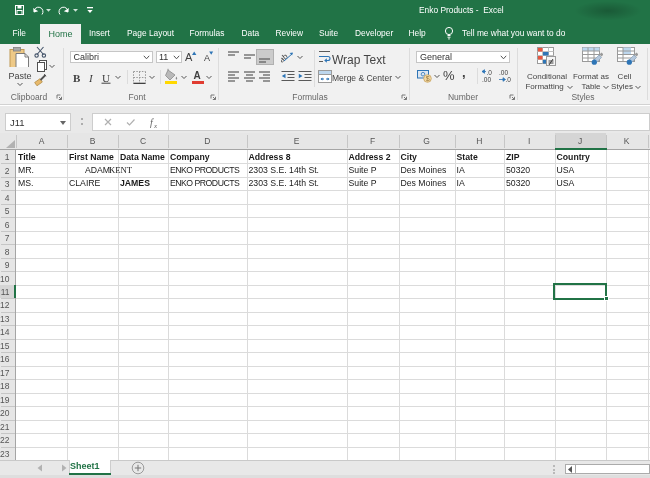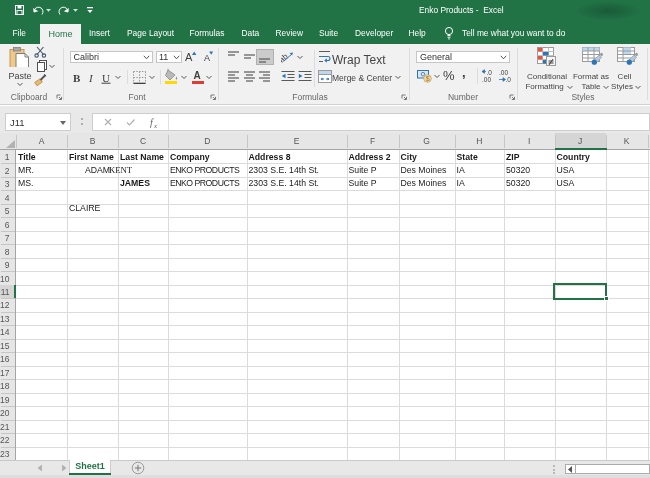--- a/index.html
+++ b/index.html
@@ -446,58 +446,58 @@
 <div class="a" style="left:16px;top:365.648px;width:634px;height:1px;background:#dbdbdb"></div>
 <div class="a" style="left:16px;top:379.126px;width:634px;height:1px;background:#dbdbdb"></div>
 <div class="a" style="left:16px;top:392.604px;width:634px;height:1px;background:#dbdbdb"></div>
 <div class="a" style="left:16px;top:406.082px;width:634px;height:1px;background:#dbdbdb"></div>
 <div class="a" style="left:16px;top:419.56px;width:634px;height:1px;background:#dbdbdb"></div>
 <div class="a" style="left:16px;top:433.038px;width:634px;height:1px;background:#dbdbdb"></div>
 <div class="a" style="left:16px;top:446.516px;width:634px;height:1px;background:#dbdbdb"></div>
 <div class="a" style="left:16px;top:459.99399999999997px;width:634px;height:1px;background:#dbdbdb"></div>
 <div class="a cell" style="left:16px;top:150.5px;width:50.5px;height:13.478px;font-weight:bold;">Title</div>
 <div class="a cell" style="left:67px;top:150.5px;width:50.5px;height:13.478px;font-weight:bold;">First Name</div>
-<div class="a cell" style="left:118px;top:150.5px;width:49.5px;height:13.478px;font-weight:bold;">Last Name</div>
+<div class="a cell" style="left:118px;top:150.5px;width:49.5px;height:13.478px;font-weight:bold;">Data Name</div>
 <div class="a cell" style="left:168px;top:150.5px;width:78.0px;height:13.478px;font-weight:bold;">Company</div>
 <div class="a cell" style="left:246.5px;top:150.5px;width:99.5px;height:13.478px;font-weight:bold;">Address 8</div>
 <div class="a cell" style="left:346.5px;top:150.5px;width:51.5px;height:13.478px;font-weight:bold;">Address 2</div>
 <div class="a cell" style="left:398.5px;top:150.5px;width:55.5px;height:16px;font-weight:bold;">City</div>
 <div class="a cell" style="left:454.5px;top:150.5px;width:49.0px;height:13.478px;font-weight:bold;">State</div>
 <div class="a cell" style="left:504px;top:150.5px;width:50.0px;height:13.478px;font-weight:bold;">ZIP</div>
 <div class="a cell" style="left:554.5px;top:150.5px;width:50.5px;height:13.478px;font-weight:bold;">Country</div>
 <div class="a cell" style="left:16px;top:163.978px;width:50.5px;height:13.478px;">MR.</div>
 <div class="a cell" style="left:67px;top:163.978px;width:50.5px;height:13.478px;padding-left:18px;">ADAM</div>
 <div class="a cell" style="left:107px;top:163.978px;width:49.5px;height:13.478px;font-family:Liberation Serif, serif;">KENT</div>
 <div class="a cell" style="left:168px;top:163.978px;width:78.0px;height:13.478px;letter-spacing:-0.5px;">ENKO PRODUCTS</div>
 <div class="a cell" style="left:246.5px;top:163.978px;width:99.5px;height:13.478px;">2303 S.E. 14th St.</div>
 <div class="a cell" style="left:346.5px;top:163.978px;width:51.5px;height:13.478px;">Suite P</div>
 <div class="a cell" style="left:398.5px;top:163.978px;width:55.5px;height:13.478px;">Des Moines</div>
 <div class="a cell" style="left:454.5px;top:163.978px;width:49.0px;height:13.478px;">IA</div>
 <div class="a cell" style="left:504px;top:163.978px;width:50.0px;height:13.478px;">50320</div>
 <div class="a cell" style="left:554.5px;top:163.978px;width:50.5px;height:13.478px;">USA</div>
 <div class="a cell" style="left:16px;top:177.456px;width:63px;height:13.478px;">MS.</div>
-<div class="a cell" style="left:67px;top:177.456px;width:50.5px;height:13.478px;margin-top:25px;">CLAIRE</div>
+<div class="a cell" style="left:67px;top:177.456px;width:50.5px;height:13.478px;">CLAIRE</div>
 <div class="a cell" style="left:118px;top:177.456px;width:49.5px;height:13.478px;font-weight:bold;">JAMES</div>
 <div class="a cell" style="left:168px;top:177.456px;width:78.0px;height:13.478px;letter-spacing:-0.5px;">ENKO PRODUCTS</div>
 <div class="a cell" style="left:246.5px;top:177.456px;width:99.5px;height:13.478px;">2303 S.E. 14th St.</div>
 <div class="a cell" style="left:346.5px;top:177.456px;width:51.5px;height:13.478px;">Suite P</div>
 <div class="a cell" style="left:398.5px;top:177.456px;width:55.5px;height:13.478px;">Des Moines</div>
 <div class="a cell" style="left:454.5px;top:177.456px;width:49.0px;height:13.478px;">IA</div>
 <div class="a cell" style="left:504px;top:177.456px;width:50.0px;height:13.478px;">50320</div>
 <div class="a cell" style="left:554.5px;top:177.456px;width:50.5px;height:13.478px;">USA</div>
 <div class="a" style="left:553.0px;top:283.28px;width:54.0px;height:16.478px;border:2px solid #217346;background:transparent"></div>
 <div class="a" style="left:604.0px;top:295.758px;width:5px;height:5px;background:#217346;border:1px solid #fff"></div>
 <div class="a" style="left:0px;top:460px;width:650px;height:18px;background:#e8e8e8;border-top:1px solid #c9c9c9"></div>
 <div class="a" style="left:0px;top:475px;width:650px;height:3px;background:#dedede"></div>
 <svg class="a" style="left:37px;top:464px" width="32" height="8" viewBox="0 0 32 8">
     <path d="M5 0.5 L0.5 4 L5 7.5z" fill="#b2b2b2"></path>
     <path d="M25 0.5 L29.5 4 L25 7.5z" fill="#b2b2b2"></path>
   </svg>
 <div class="a" style="left:69px;top:460px;width:42px;height:13px;background:#fff;border-left:1px solid #cdcdcd;border-right:1px solid #cdcdcd">
-    <div style="text-align:center;font-size:9px;font-weight:bold;color:#217346;line-height:13px">Sheet1</div>
+    <div style="text-align:left;font-size:9px;font-weight:bold;color:#217346;line-height:13px">Sheet1</div>
   </div>
 <div class="a" style="left:69px;top:472.5px;width:42px;height:2px;background:#217346"></div>
 <svg class="a" style="left:131px;top:461px" width="14" height="14" viewBox="0 0 14 14">
 <circle cx="7" cy="7" r="5.8" fill="none" stroke="#9b9b9b" stroke-width="1"></circle>
 <path d="M7 3.8 V10.2 M3.8 7 H10.2" stroke="#767676" stroke-width="1"></path>
   </svg>
 <div class="a" style="left:552.5px;top:465px;width:2px;height:2px;background:#aaa;border-radius:1px"></div>
 <div class="a" style="left:552.5px;top:468.5px;width:2px;height:2px;background:#aaa;border-radius:1px"></div>
 <div class="a" style="left:552.5px;top:472px;width:2px;height:2px;background:#aaa;border-radius:1px"></div>
 <div class="a" style="left:565px;top:463.5px;width:85px;height:10.5px;background:#fff;border:1px solid #ababab"></div>

